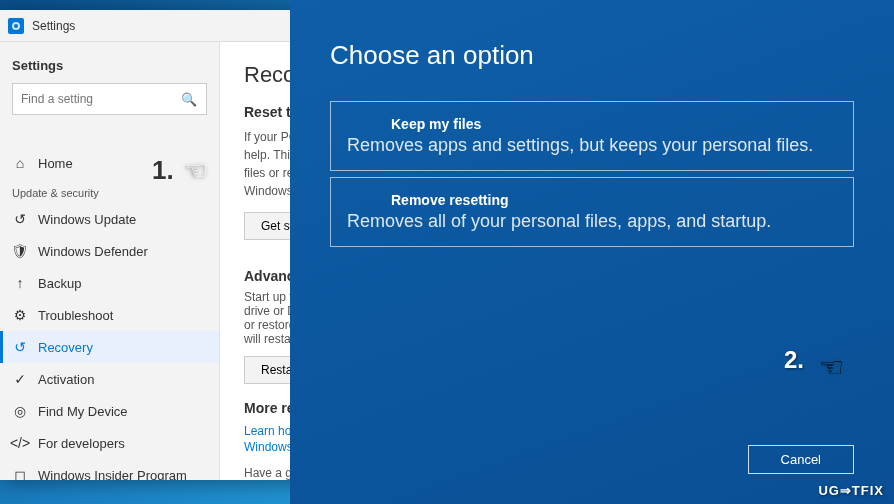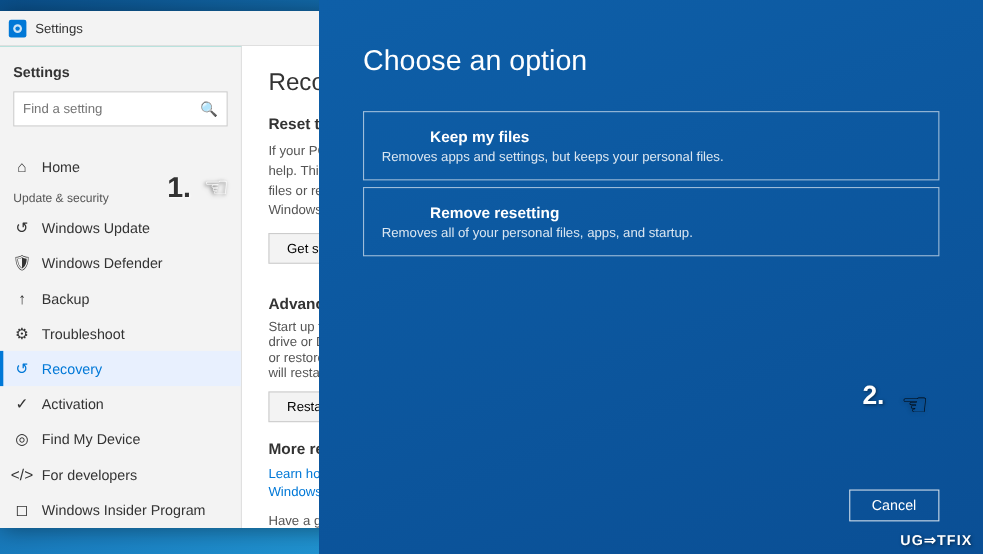--- a/index.html
+++ b/index.html
@@ -107,21 +107,21 @@
       margin-bottom: 10px;
     }
 
     .search-box {
       display: flex;
       align-items: center;
       border: 1px solid #ccc;
       background: #fff;
       height: 32px;
       padding: 0 8px;
-      margin-bottom: 12px;
+      margin-bottom: 24px;
     }
 
     .search-input {
       border: none;
       outline: none;
       flex: 1;
       font-size: 12px;
       color: #666;
       background: transparent;
     }
@@ -293,35 +293,35 @@
 
     .option-title {
       font-size: 14px;
       font-weight: 600;
       color: #fff;
       margin-bottom: 3px;
       margin-left: 44px;
     }
 
     .option-desc {
-      font-size: 12px;
+      font-size: 18px;
       color: rgba(255,255,255,0.85);
     }
 
     .dialog-footer {
       margin-top: auto;
       display: flex;
       justify-content: flex-end;
     }
 
     .cancel-btn {
       border: 1.5px solid rgba(255,255,255,0.8);
       background: transparent;
       color: #fff;
-      padding: 6px 20px;
+      padding: 6px 32px;
       font-size: 13px;
       cursor: pointer;
     }
 
     
     .annotation-number {
       position: absolute;
       font-size: 28px;
       font-weight: 700;
       color: #fff;

